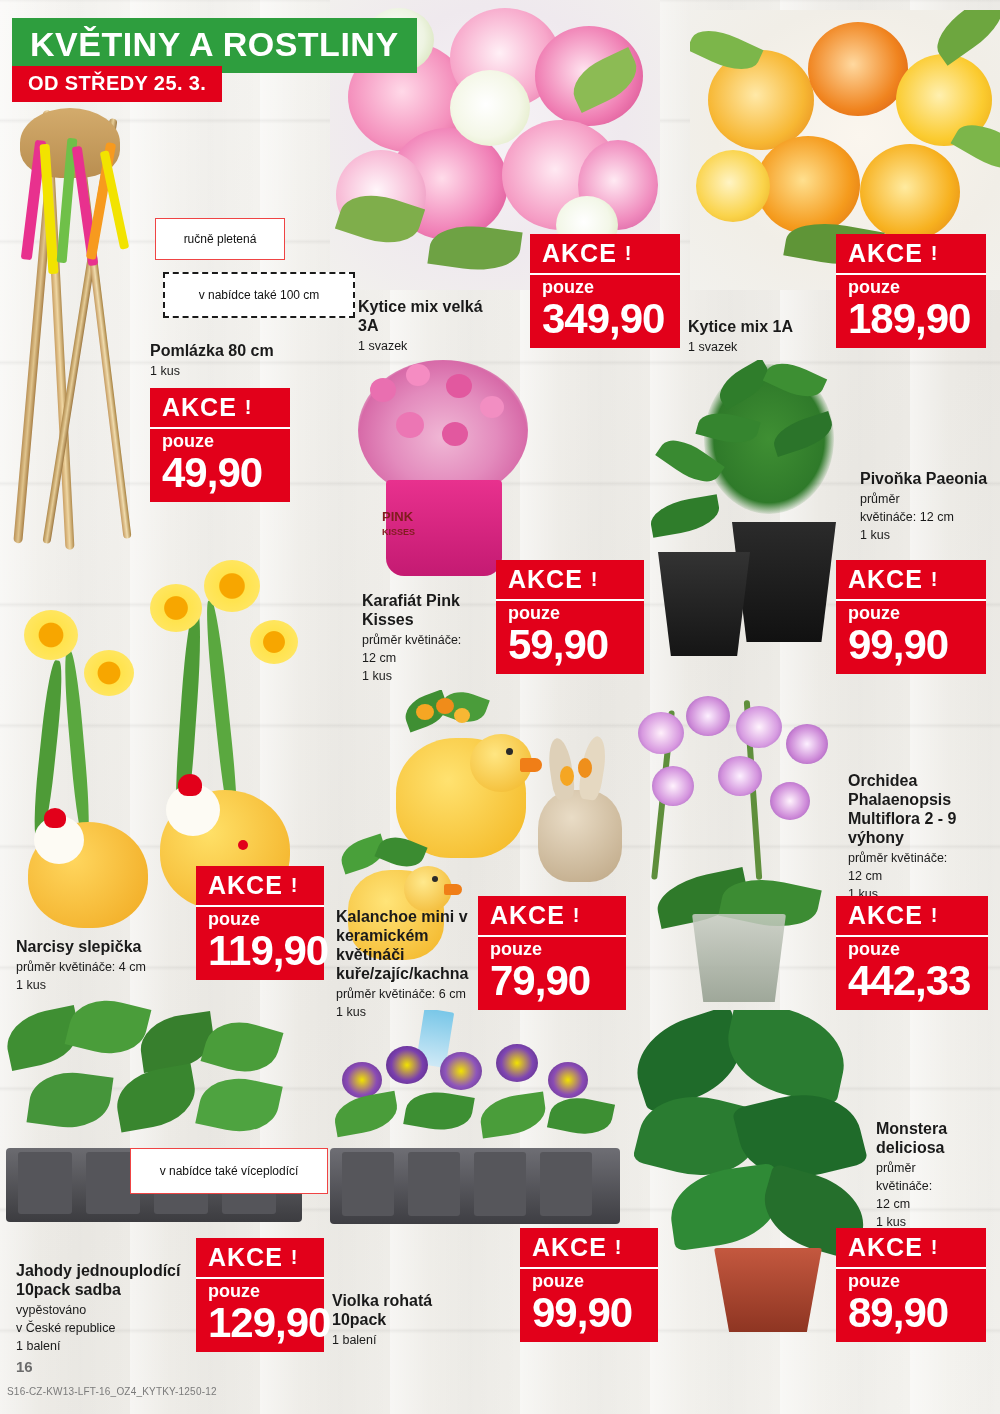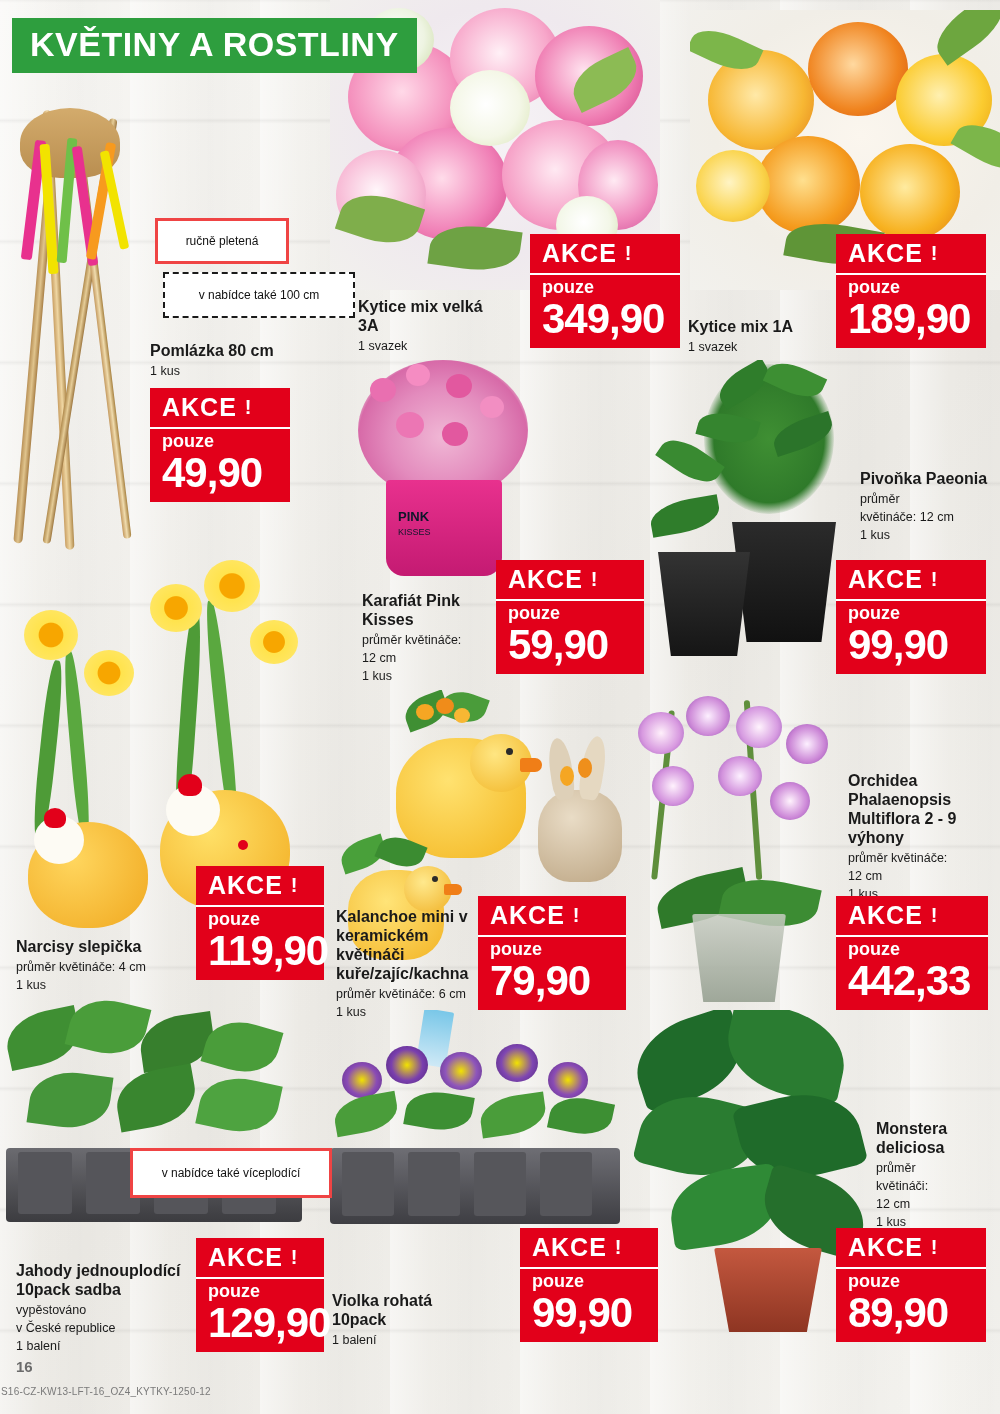--- a/index.html
+++ b/index.html
@@ -57,32 +57,32 @@
   .cap .name{font-weight:bold;font-size:16px;line-height:1.18;}
   .cap .det{font-size:12.5px;line-height:1.28;margin-top:2px;}
 
   
   .note{
     position:absolute;background:#fff;color:#111;
     font-size:12px;display:flex;align-items:center;justify-content:center;
     text-align:center;padding:4px 8px;
   }
   .note.dashed{border:2px dashed #1a1a1a;}
-  .note.solid{border:3px solid #ef4444;}
+  .note.solid{border:1px solid #ef4444;}
 
   
   .ph{position:absolute;overflow:hidden;}
 
   .leaf{position:absolute;border-radius:60% 0 60% 0;}
   .petal{position:absolute;border-radius:50%;}
   .pot{position:absolute;}
 
   
   .pgnum{position:absolute;left:16px;top:1358px;font-size:15px;font-weight:bold;color:#6b6b6b;}
-  .code{position:absolute;left:1px;top:1386px;font-size:10px;color:#7a7a7a;letter-spacing:0.2px;}
+  .code{position:absolute;left:7px;top:1386px;font-size:10px;color:#7a7a7a;letter-spacing:0.2px;}
 </style>
 </head>
 <body>
 
 <div class="bg"></div>
 
 <div class="page">
 
   <div class="ph" style="left:10px;top:100px;width:150px;height:470px;">
     <div style="position:absolute;left:22px;top:14px;width:9px;height:430px;background:linear-gradient(90deg,#b99157,#e0c48d,#a87f46);transform:rotate(5deg);border-radius:5px;"></div>
@@ -132,21 +132,21 @@
 
   <div class="ph" style="left:350px;top:360px;width:180px;height:230px;">
     <div style="position:absolute;left:8px;top:0;width:170px;height:140px;background:radial-gradient(ellipse at 50% 55%,#f0b7d5 0%,#e38bbd 45%,#d76aa8 70%,rgba(242,241,237,0) 78%);border-radius:50%;"></div>
     <div class="petal" style="left:20px;top:18px;width:26px;height:24px;background:#e96fb0;"></div>
     <div class="petal" style="left:56px;top:4px;width:24px;height:22px;background:#f58cc2;"></div>
     <div class="petal" style="left:96px;top:14px;width:26px;height:24px;background:#e2589f;"></div>
     <div class="petal" style="left:130px;top:36px;width:24px;height:22px;background:#f28ec2;"></div>
     <div class="petal" style="left:46px;top:52px;width:28px;height:26px;background:#ec76b4;"></div>
     <div class="petal" style="left:92px;top:62px;width:26px;height:24px;background:#e2589f;"></div>
     <div class="pot" style="left:36px;top:120px;width:116px;height:96px;background:linear-gradient(180deg,#e8318e,#c41a72);border-radius:4px 4px 18px 18px;"></div>
-    <div style="position:absolute;left:48px;top:150px;width:80px;height:36px;color:#0f172a;font-size:13px;font-weight:bold;line-height:1.1;">PINK<br><span style="font-size:9px;font-weight:normal;">KISSES</span></div>
+    <div style="position:absolute;left:32px;top:150px;width:80px;height:36px;color:#7f1d1d;font-size:13px;font-weight:bold;line-height:1.1;">PINK<br><span style="font-size:9px;font-weight:bold;">KISSES</span></div>
   </div>
 
   <div class="ph" style="left:640px;top:360px;width:250px;height:310px;">
     <div style="position:absolute;left:64px;top:4px;width:130px;height:150px;background:radial-gradient(ellipse at 50% 50%,#3f8f33 0%,#2f7a2a 60%,rgba(242,241,237,0) 72%);border-radius:50%;"></div>
     <div class="leaf" style="left:76px;top:10px;width:56px;height:28px;background:#2f7d2b;transform:rotate(-30deg);"></div>
     <div class="leaf" style="left:126px;top:6px;width:58px;height:28px;background:#3d8f33;transform:rotate(25deg);"></div>
     <div class="leaf" style="left:58px;top:54px;width:60px;height:28px;background:#35852f;transform:rotate(15deg);"></div>
     <div class="leaf" style="left:132px;top:60px;width:62px;height:28px;background:#2b742a;transform:rotate(-18deg);"></div>
     <div class="leaf" style="left:18px;top:86px;width:64px;height:30px;background:#398a31;transform:rotate(35deg);"></div>
     <div class="leaf" style="left:10px;top:140px;width:70px;height:32px;background:#2f7d2b;transform:rotate(-10deg);"></div>
@@ -254,20 +254,21 @@
     <div class="leaf" style="left:4px;top:10px;width:110px;height:78px;background:#1f6b2a;transform:rotate(-18deg);border-radius:60% 10% 60% 10%;"></div>
     <div class="leaf" style="left:96px;top:0px;width:120px;height:84px;background:#2a7c31;transform:rotate(12deg);border-radius:10% 60% 10% 60%;"></div>
     <div class="leaf" style="left:10px;top:86px;width:116px;height:80px;background:#2a7c31;transform:rotate(14deg);border-radius:60% 10% 60% 10%;"></div>
     <div class="leaf" style="left:110px;top:84px;width:120px;height:84px;background:#1f6b2a;transform:rotate(-14deg);border-radius:10% 60% 10% 60%;"></div>
     <div class="leaf" style="left:40px;top:160px;width:110px;height:74px;background:#2f8a36;transform:rotate(-8deg);border-radius:60% 10% 60% 10%;"></div>
     <div class="leaf" style="left:132px;top:166px;width:104px;height:72px;background:#256f2c;transform:rotate(16deg);border-radius:10% 60% 10% 60%;"></div>
     <div class="pot" style="left:84px;top:238px;width:108px;height:84px;background:linear-gradient(180deg,#c4583f,#8e3522);clip-path:polygon(0 0,100% 0,86% 100%,14% 100%);border-radius:3px;"></div>
   </div>
 
   <div class="hdr-title">KVĚTINY A ROSTLINY</div>
+  <div class="hdr-sub">OD STŘEDY 25. 3.</div>
 
   <div class="note solid" style="left:155px;top:218px;width:112px;height:32px;">
     <span>ručně pletená</span>
   </div>
   <div class="note dashed" style="left:163px;top:272px;width:172px;height:34px;">
     <span>v nabídce také 100 cm</span>
   </div>
   <div class="note solid" style="left:130px;top:1148px;width:180px;height:36px;">
     <span>v nabídce také víceplodící</span>
   </div>
@@ -328,21 +329,21 @@
   </div>
 
   <div class="cap" style="left:332px;top:1292px;width:150px;">
     <div class="name">Violka rohatá 10pack</div>
     <div class="det">1 balení</div>
   </div>
 
   <div class="cap" style="left:876px;top:1120px;width:120px;">
     <div class="name">Monstera deliciosa</div>
     <div class="det">průměr</div>
-    <div class="det">květináči:</div>
+    <div class="det">květináče:</div>
     <div class="det">12 cm</div>
     <div class="det">1 kus</div>
   </div>
 
   <div class="akce" style="left:530px;top:234px;width:150px;">
     <div class="top">
       <span class="word">AKCE</span>
       <span class="bang">!</span>
     </div>
     <div class="bot">

